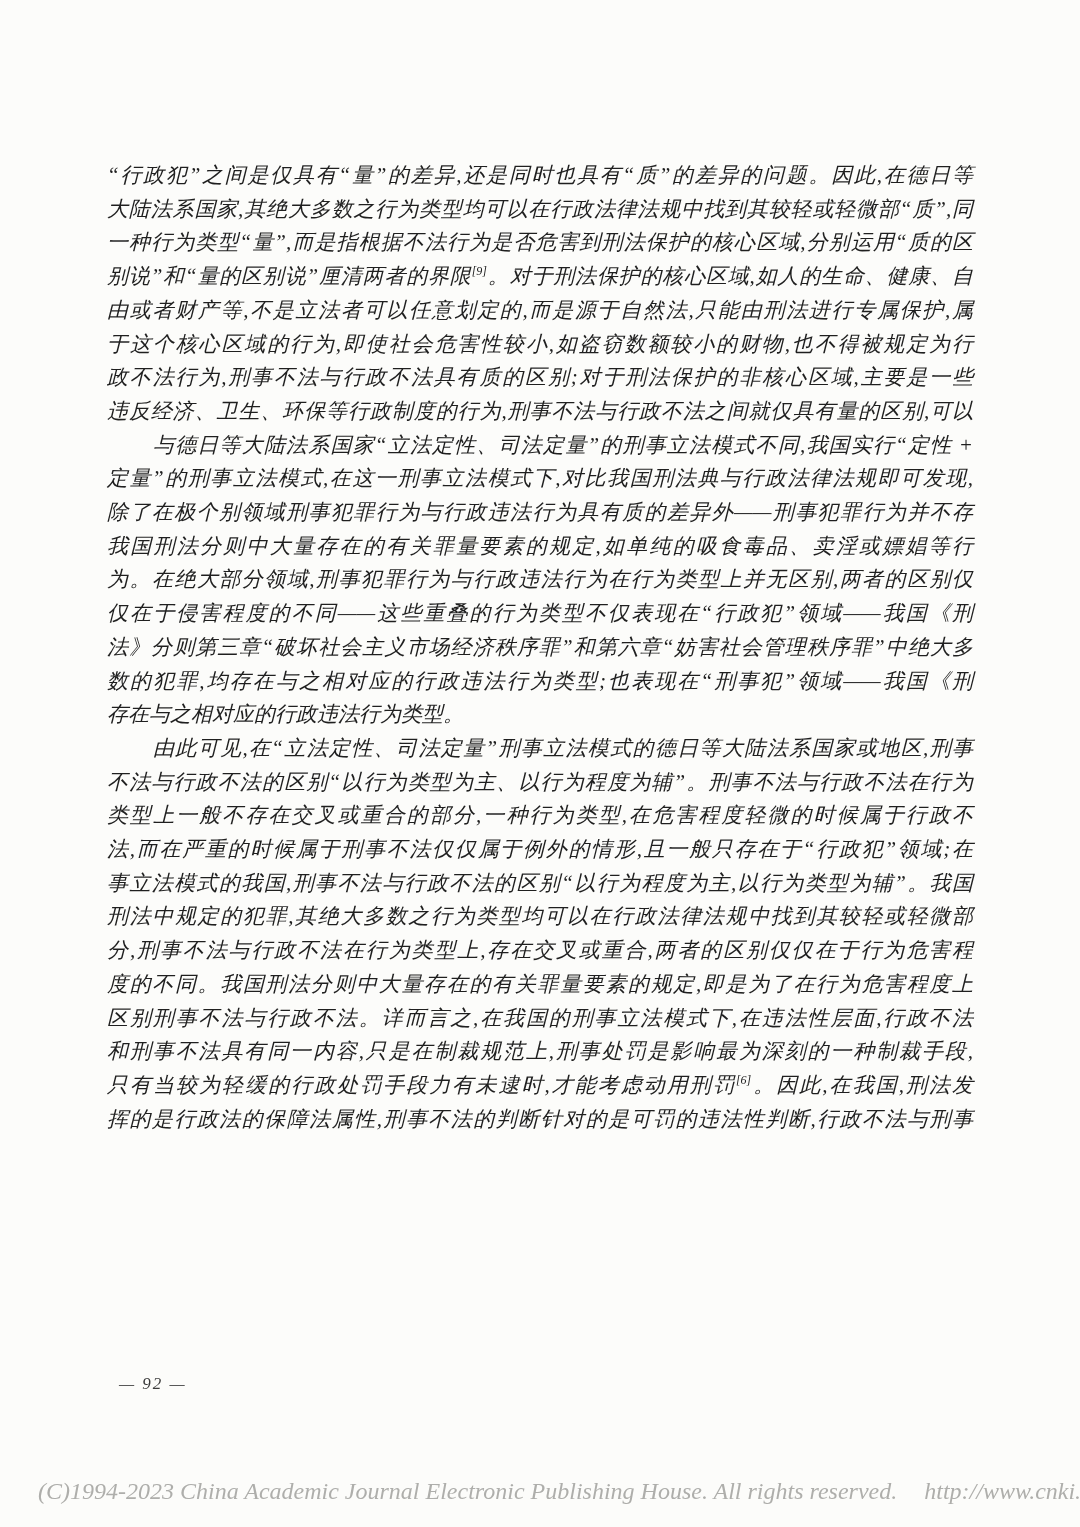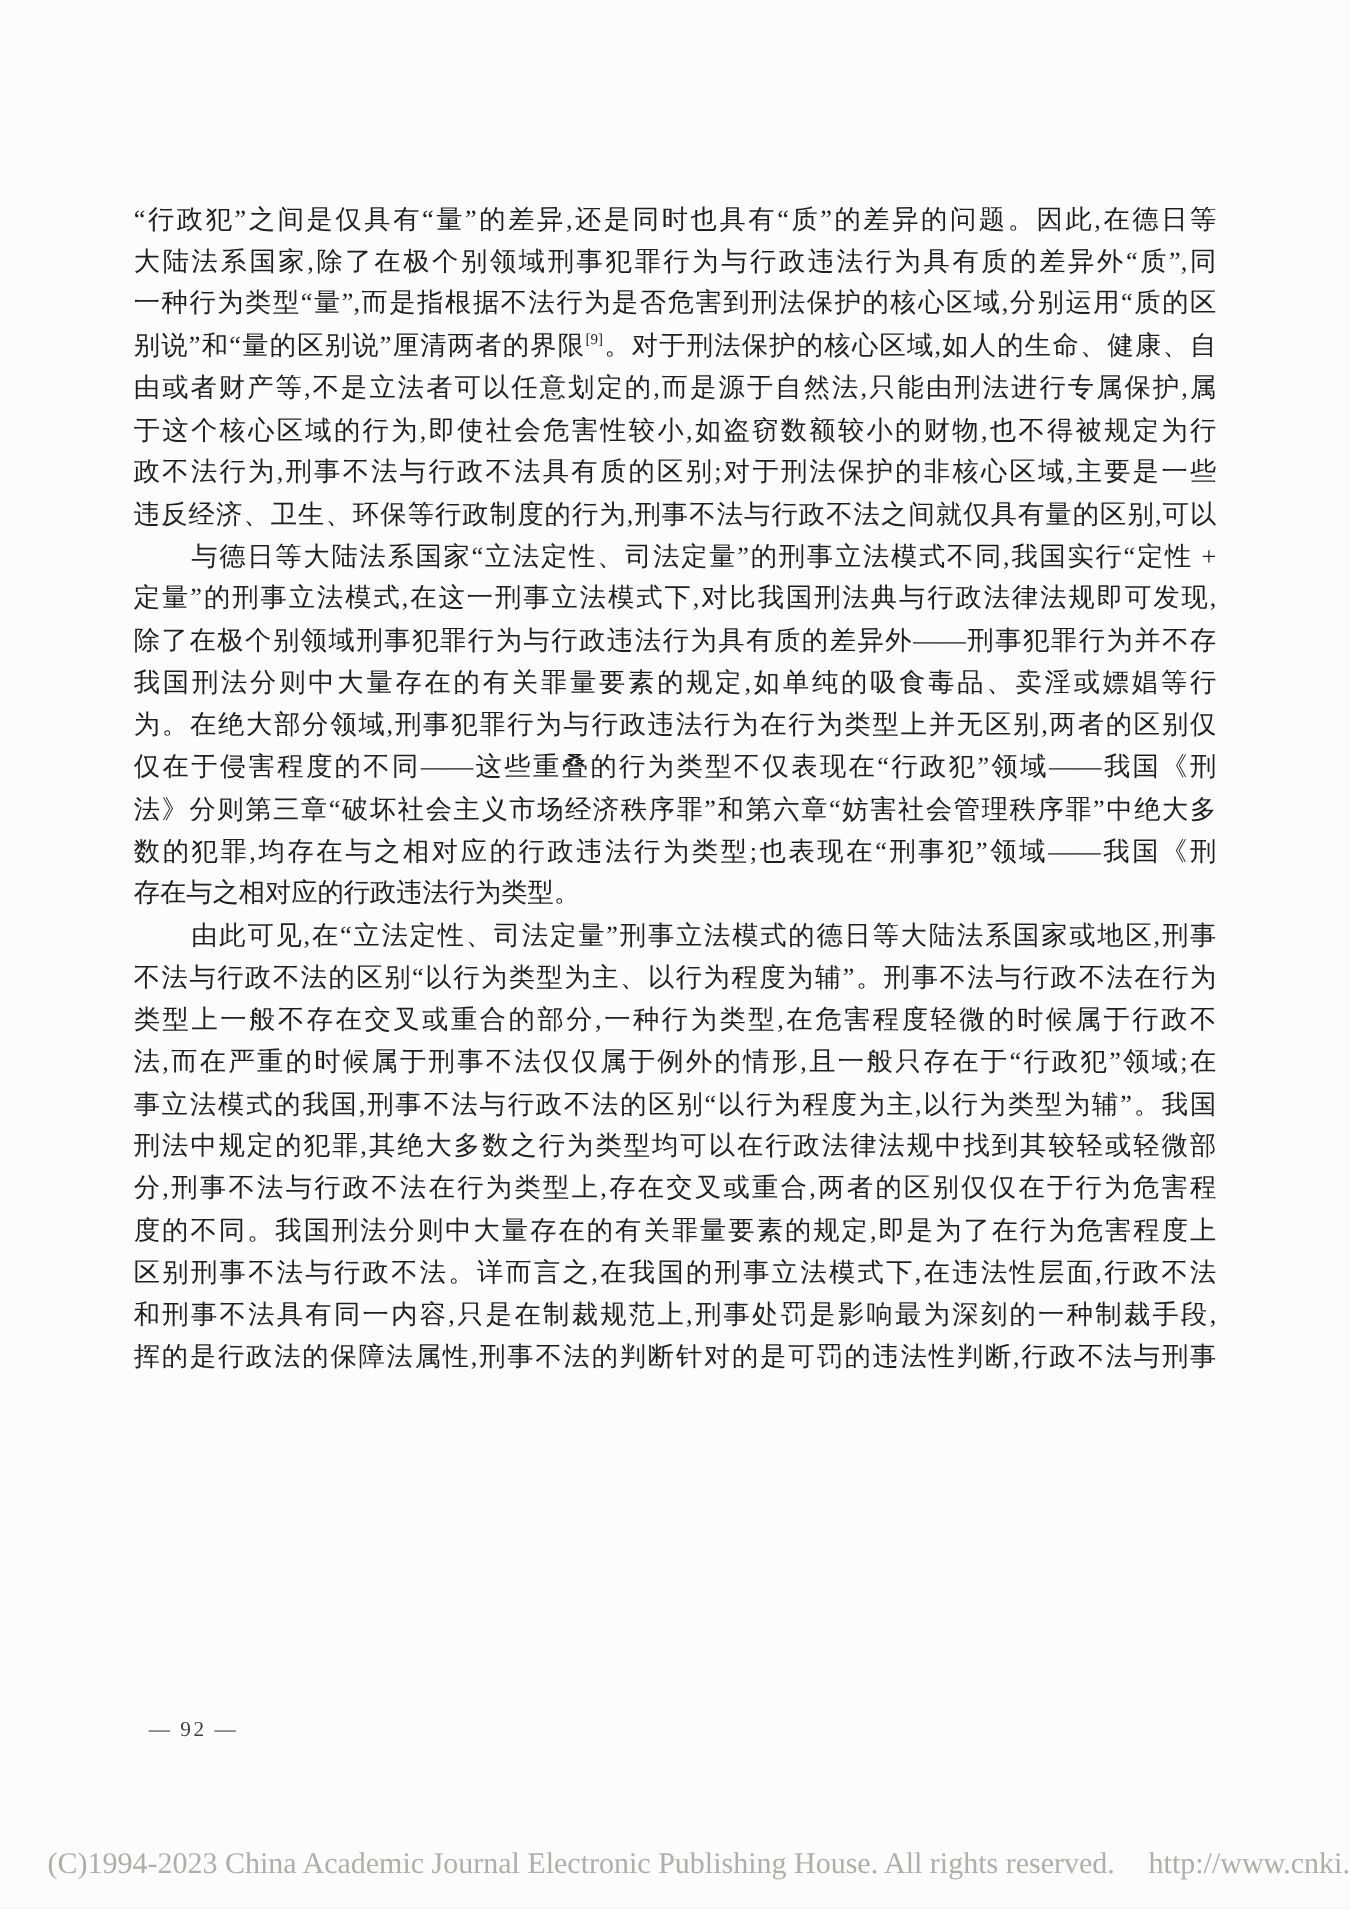--- a/index.html
+++ b/index.html
@@ -11,20 +11,21 @@
   *{margin:0;padding:0;box-sizing:border-box;}
   html,body{background:#e8e8e6;}
   .page{
     position:relative;
     width:1080px;
     height:1527px;
     margin:0 auto;
     background:var(--bg);
     overflow:hidden;
     font-family:"Liberation Serif","DejaVu Serif",serif;
+    font-style:italic;
   }
   
   .text-block{
     position:absolute;
     left:107px;
     top:159px;
     width:866px;
     color:var(--text-color);
     font-size:21px;
     font-weight:500;
@@ -69,21 +70,21 @@
     white-space:nowrap;
   }
 </style>
 </head>
 <body>
 
 <div class="page">
 
   <main class="text-block">
       <div class="line">“行政犯”之间是仅具有“量”的差异,还是同时也具有“质”的差异的问题。因此,在德日等</div>
-      <div class="line">大陆法系国家,除了在极个别领域刑事犯罪行为与行政违法行为具有质的差异外“质”,同</div>
+      <div class="line">大陆法系国家,其绝大多数之行为类型均可以在行政法律法规中找到其较轻或轻微部“质”,同</div>
       <div class="line">一种行为类型“量”,而是指根据不法行为是否危害到刑法保护的核心区域,分别运用“质的区</div>
       <div class="line">别说”和“量的区别说”厘清两者的界限<sup class="ref">[9]</sup>。对于刑法保护的核心区域,如人的生命、健康、自</div>
       <div class="line">由或者财产等,不是立法者可以任意划定的,而是源于自然法,只能由刑法进行专属保护,属</div>
       <div class="line">于这个核心区域的行为,即使社会危害性较小,如盗窃数额较小的财物,也不得被规定为行</div>
       <div class="line">政不法行为,刑事不法与行政不法具有质的区别;对于刑法保护的非核心区域,主要是一些</div>
       <div class="line">违反经济、卫生、环保等行政制度的行为,刑事不法与行政不法之间就仅具有量的区别,可以</div>
       <div class="line indent">与德日等大陆法系国家“立法定性、司法定量”的刑事立法模式不同,我国实行“定性 +</div>
       <div class="line">定量”的刑事立法模式,在这一刑事立法模式下,对比我国刑法典与行政法律法规即可发现,</div>
       <div class="line">除了在极个别领域刑事犯罪行为与行政违法行为具有质的差异外——刑事犯罪行为并不存</div>
       <div class="line">我国刑法分则中大量存在的有关罪量要素的规定,如单纯的吸食毒品、卖淫或嫖娼等行</div>
@@ -95,20 +96,21 @@
       <div class="line indent">由此可见,在“立法定性、司法定量”刑事立法模式的德日等大陆法系国家或地区,刑事</div>
       <div class="line">不法与行政不法的区别“以行为类型为主、以行为程度为辅”。刑事不法与行政不法在行为</div>
       <div class="line">类型上一般不存在交叉或重合的部分,一种行为类型,在危害程度轻微的时候属于行政不</div>
       <div class="line">法,而在严重的时候属于刑事不法仅仅属于例外的情形,且一般只存在于“行政犯”领域;在</div>
       <div class="line">事立法模式的我国,刑事不法与行政不法的区别“以行为程度为主,以行为类型为辅”。我国</div>
       <div class="line">刑法中规定的犯罪,其绝大多数之行为类型均可以在行政法律法规中找到其较轻或轻微部</div>
       <div class="line">分,刑事不法与行政不法在行为类型上,存在交叉或重合,两者的区别仅仅在于行为危害程</div>
       <div class="line">度的不同。我国刑法分则中大量存在的有关罪量要素的规定,即是为了在行为危害程度上</div>
       <div class="line">区别刑事不法与行政不法。详而言之,在我国的刑事立法模式下,在违法性层面,行政不法</div>
       <div class="line">和刑事不法具有同一内容,只是在制裁规范上,刑事处罚是影响最为深刻的一种制裁手段,</div>
+      <div class="line">只有当较为轻缓的行政处罚手段力有未逮时,才能考虑动用刑罚<sup class="ref">[6]</sup>。因此,在我国,刑法发</div>
       <div class="line">挥的是行政法的保障法属性,刑事不法的判断针对的是可罚的违法性判断,行政不法与刑事</div>
     </main>
 
   <div class="page-number">— 92 —</div>
 
   <div class="footer-bar">
     <span>(C)1994-2023 China Academic Journal Electronic Publishing House. All rights reserved.</span>
     <span>http://www.cnki.net</span>
   </div>
 

